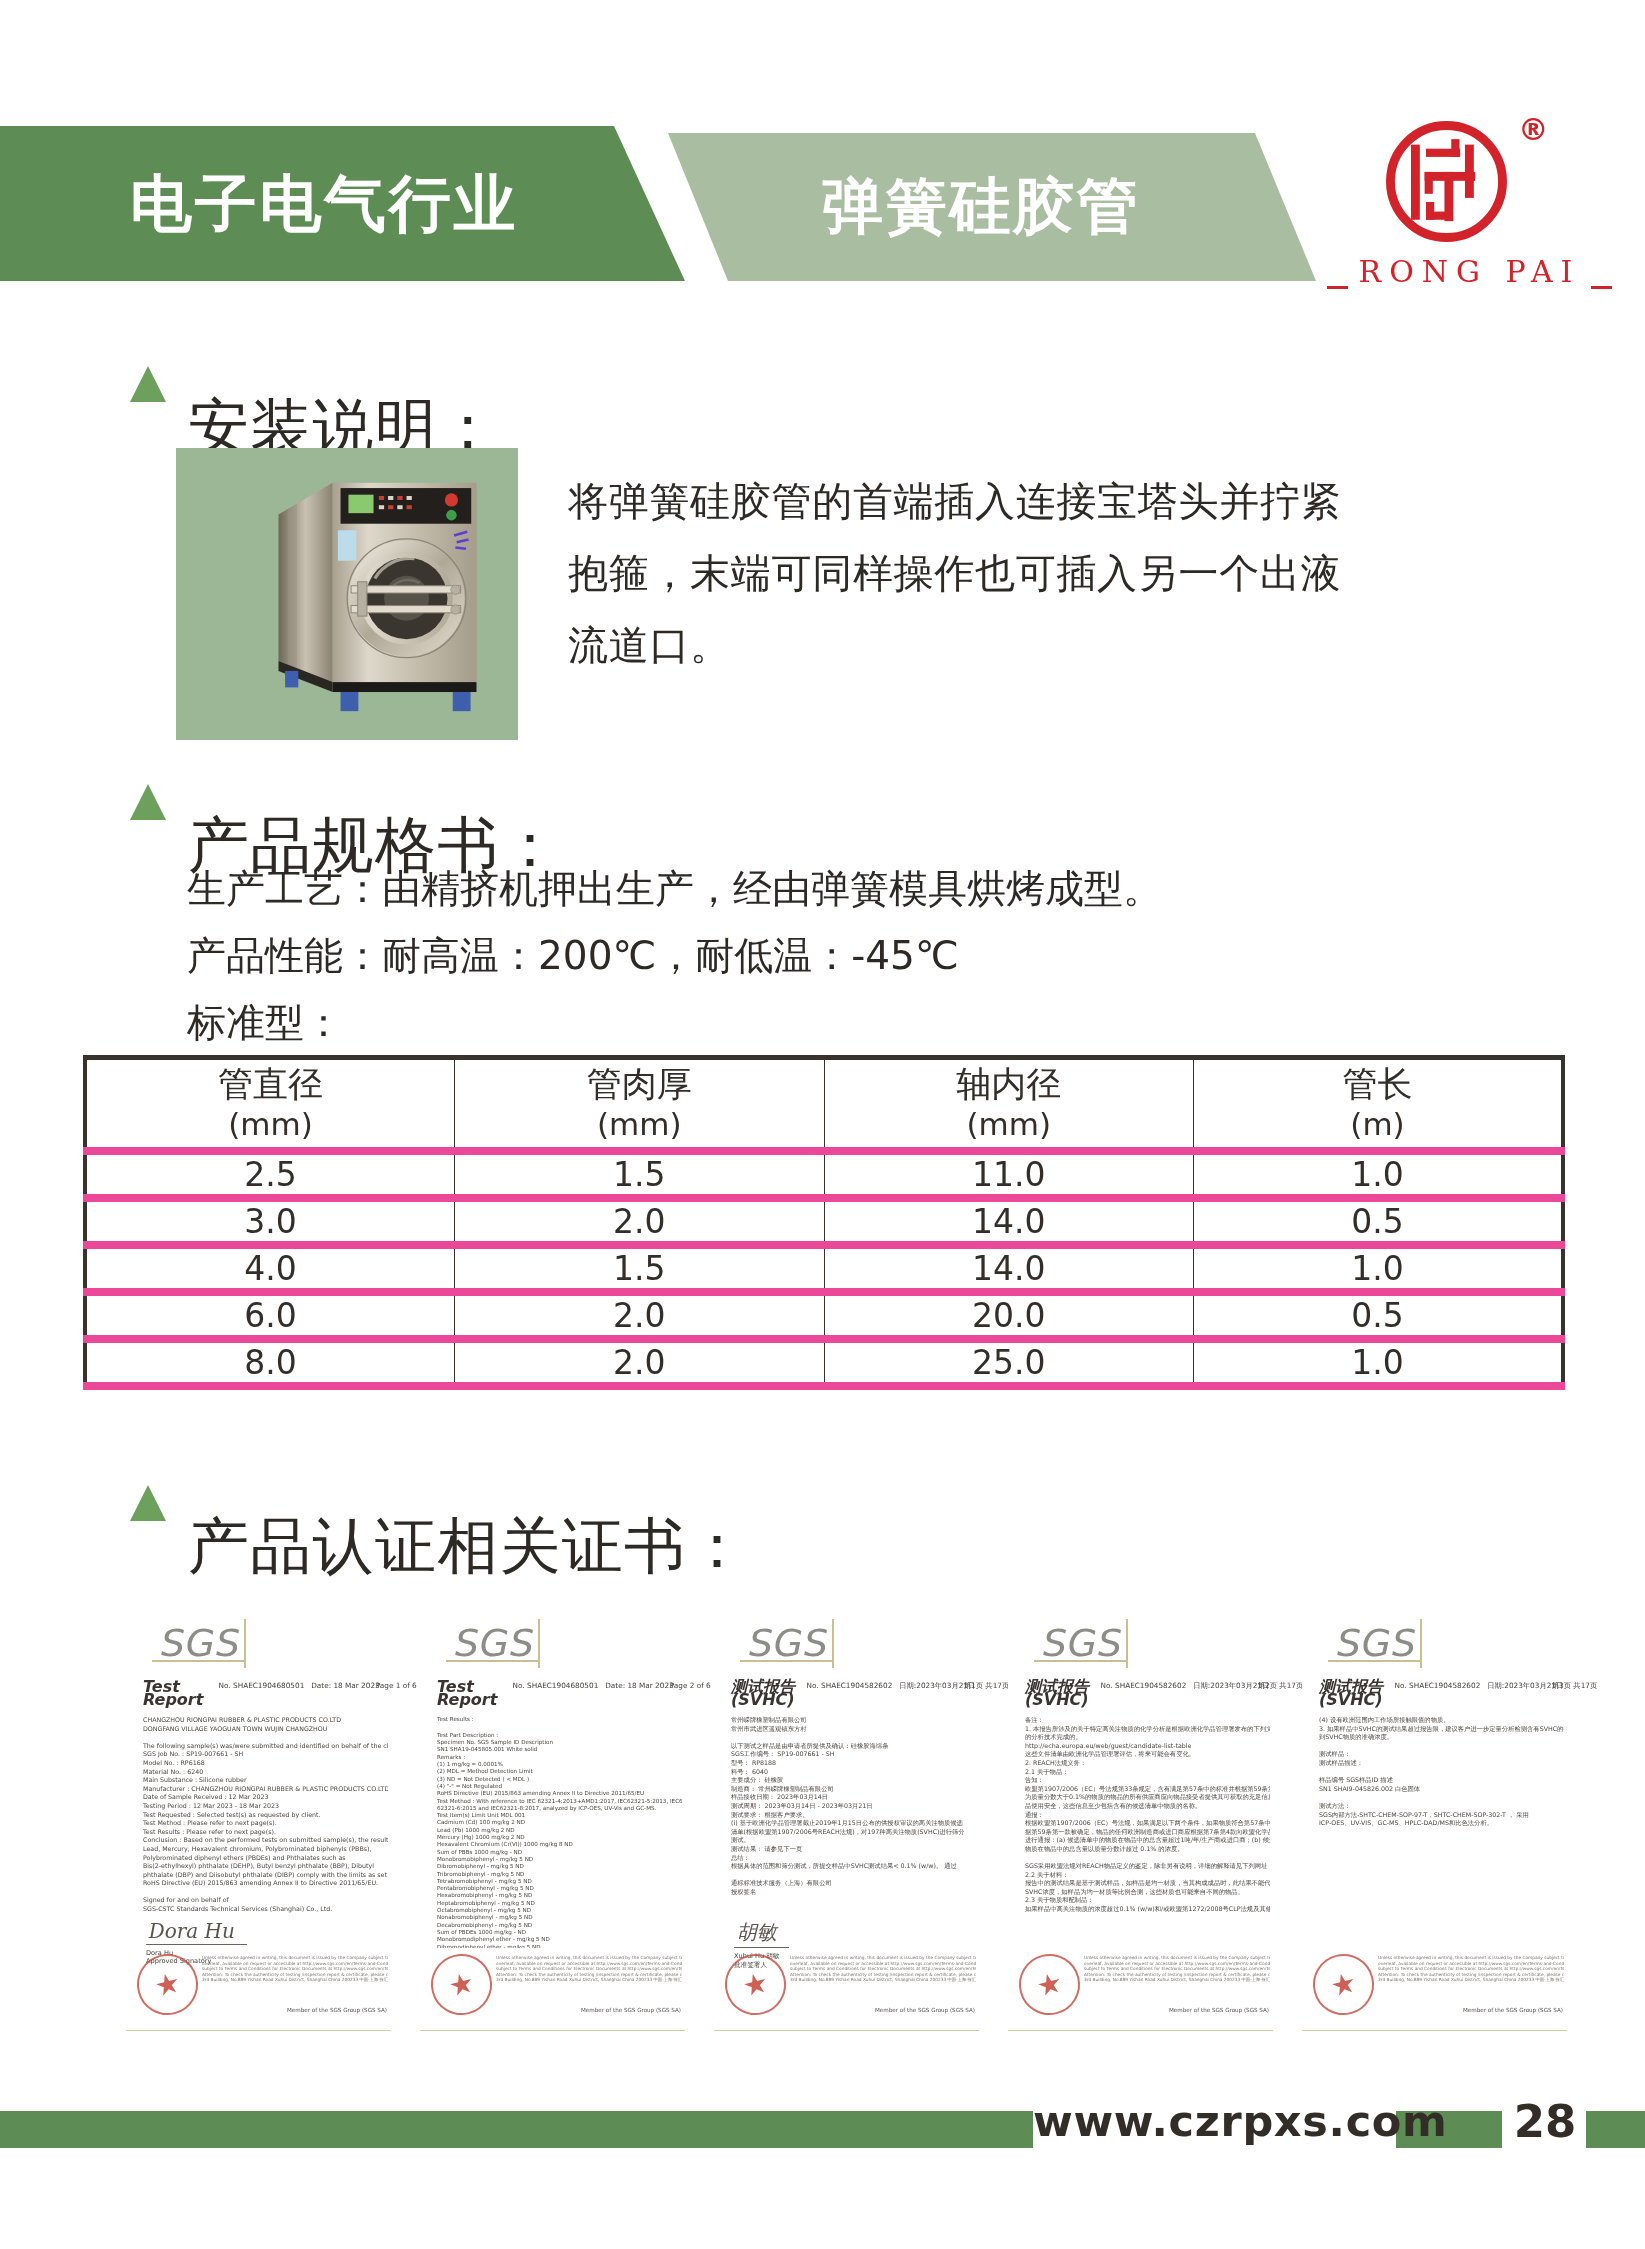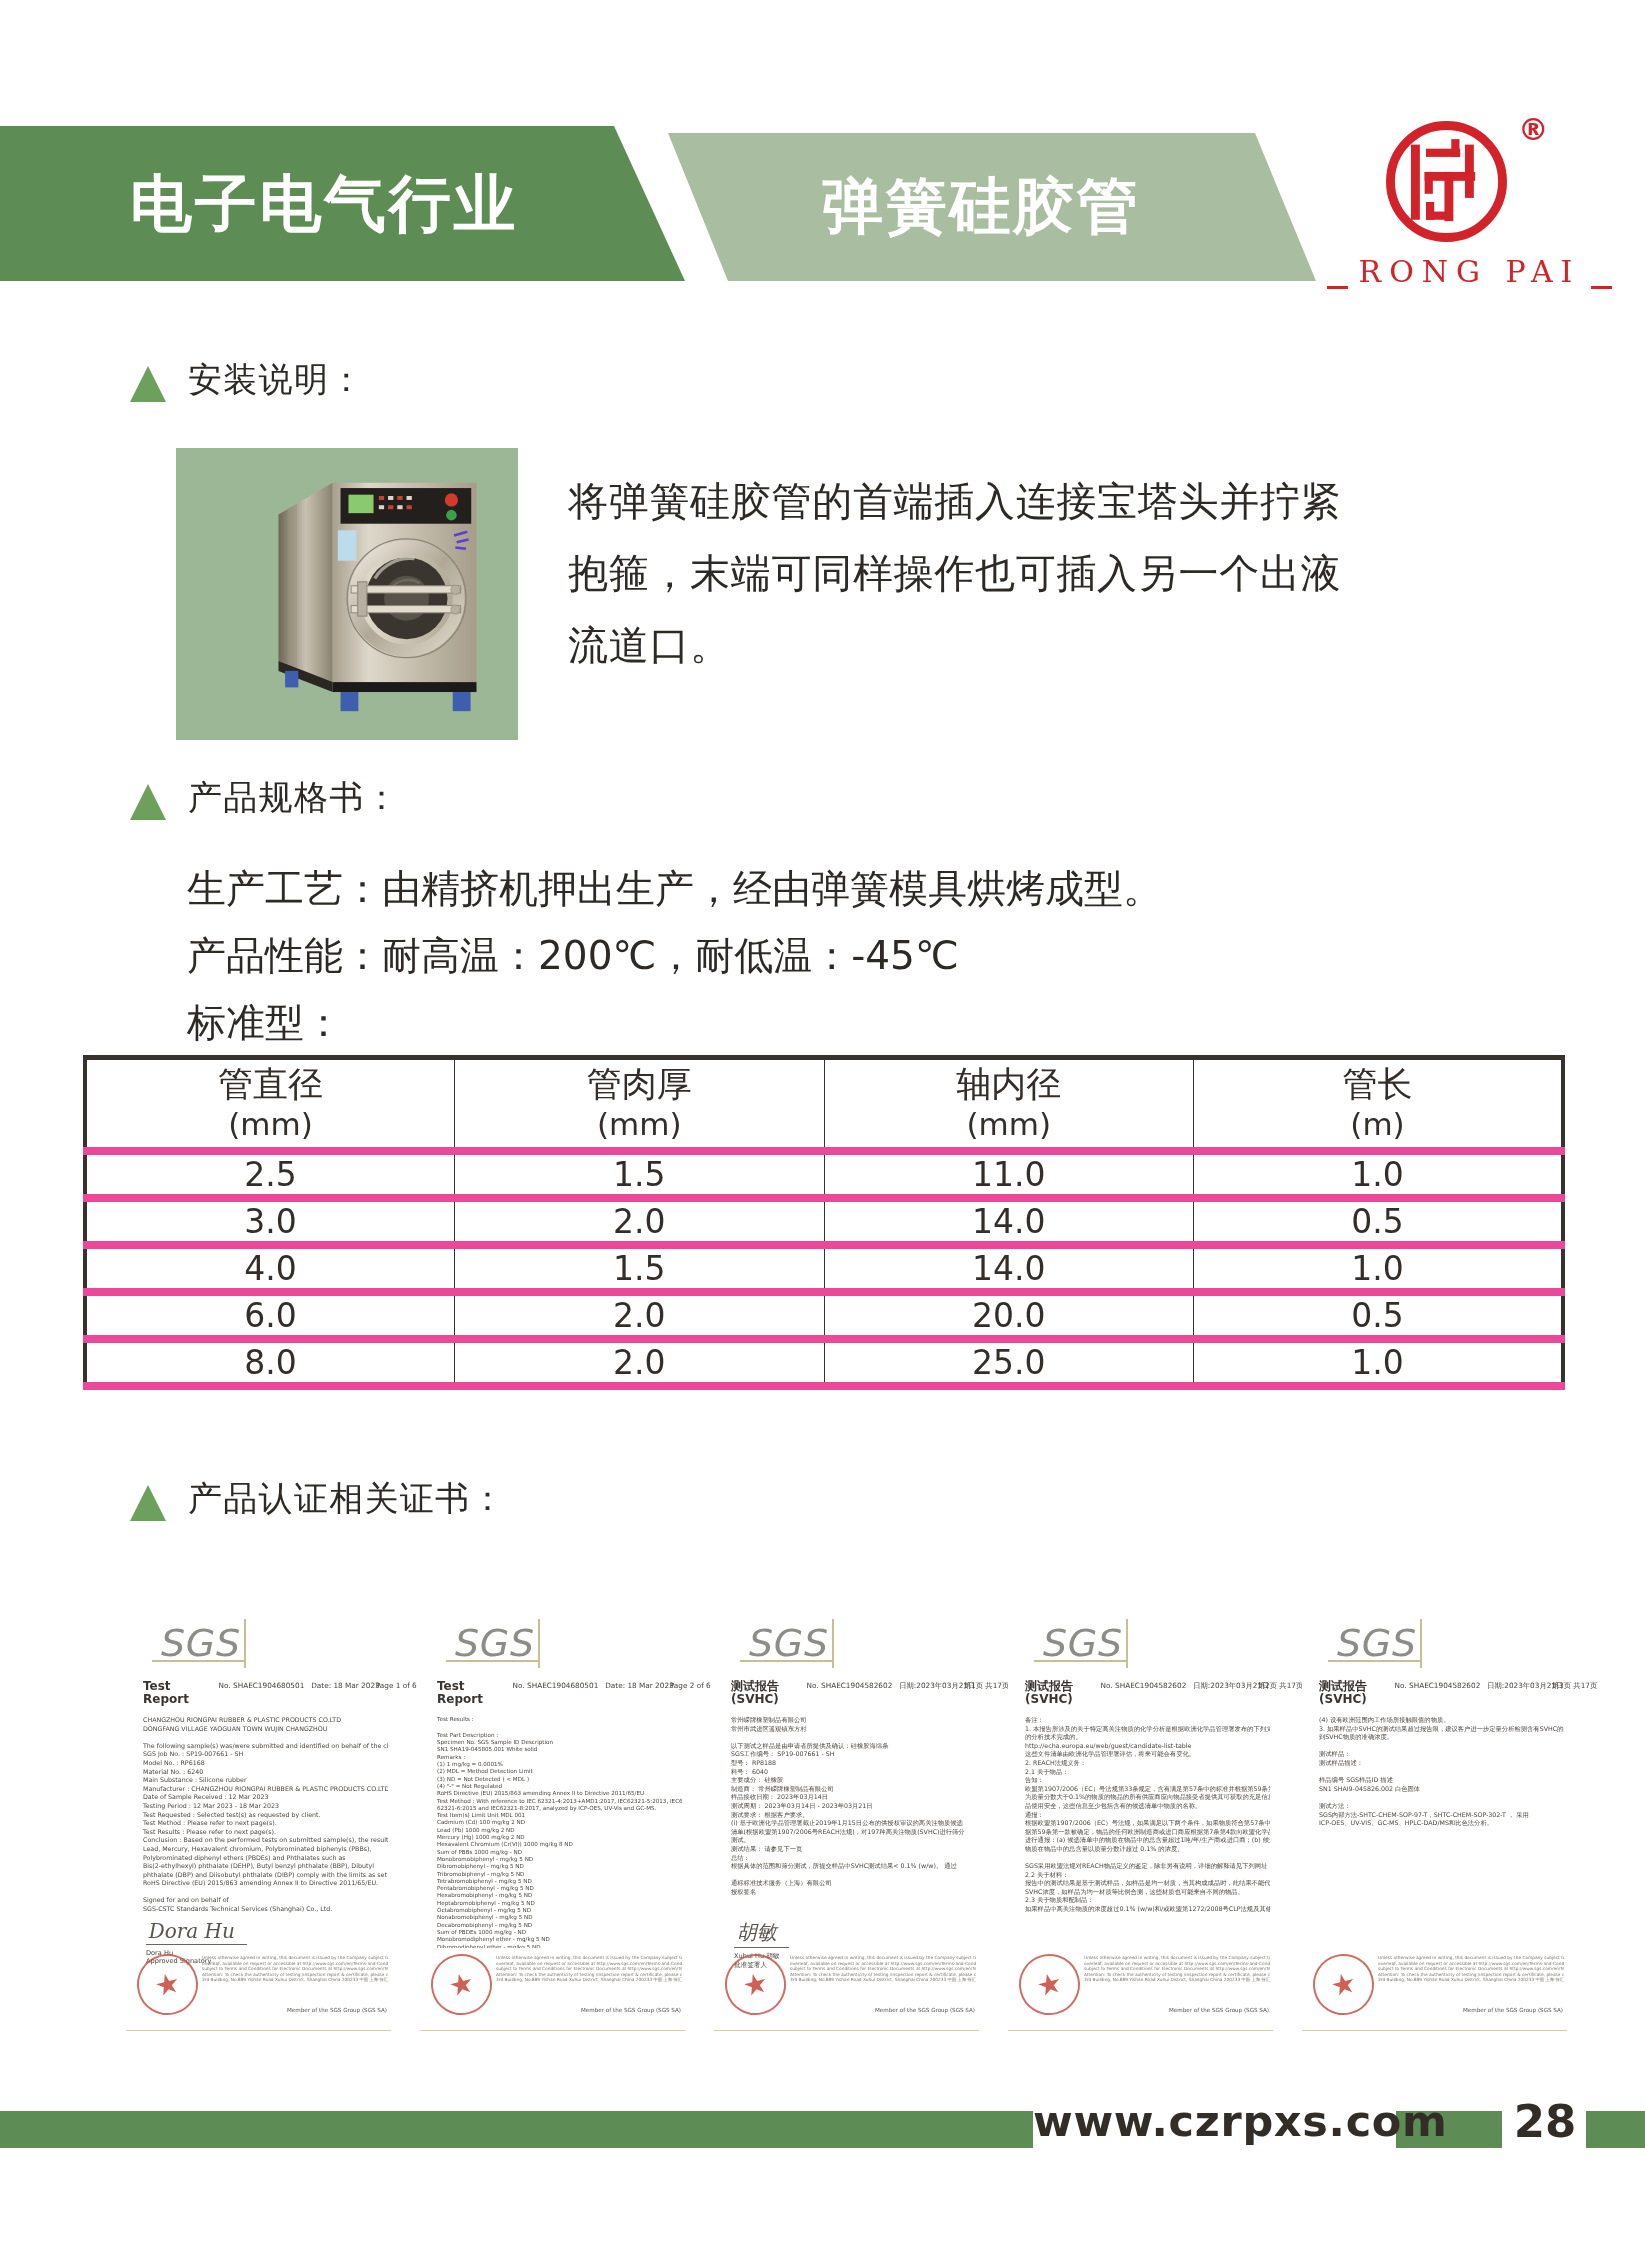--- a/index.html
+++ b/index.html
@@ -23,21 +23,21 @@
   
   .logo{position:absolute;left:1327px;top:112px;width:285px;height:186px;}
   .logo svg.emblem{position:absolute;left:58px;top:8px;width:123px;height:123px;}
   .logo .reg{position:absolute;left:191px;top:0;font-size:30.5px;font-weight:bold;color:var(--accent-red);}
   .brandline{position:absolute;left:0;top:142px;width:100%;display:flex;align-items:flex-end;justify-content:center;gap:10.6px;}
   .brandline .dash{width:29px;height:3.3px;background:var(--accent-red);}
   .brandline .nm{font-family:"DejaVu Serif","Liberation Serif",serif;font-size:30px;letter-spacing:8px;color:var(--accent-red);white-space:nowrap;}
 
   
   .tri{position:absolute;width:0;height:0;border-left:18px solid transparent;border-right:18px solid transparent;border-bottom:36px solid var(--triangle-green);}
-  .sec-title{position:absolute;font-size:34px;color:var(--ink);letter-spacing:1.3px;white-space:nowrap;}
+  .sec-title{position:absolute;font-size:61px;color:var(--ink);letter-spacing:1.3px;white-space:nowrap;margin-top:30px;}
 
   
   .photo-box{position:absolute;left:176px;top:448px;width:342px;height:292px;background:var(--photo-bg);}
   .photo-box svg{position:absolute;left:78px;top:14.6px;width:247px;height:264px;}
   .install-desc{position:absolute;left:568px;top:465px;width:1009px;}
   .desc-line{font-size:40px;line-height:72px;color:var(--ink);letter-spacing:0.7px;white-space:nowrap;}
 
   
   .spec-lines{position:absolute;left:187px;top:855px;width:1261px;}
   .spec-line{font-size:39px;line-height:67px;color:var(--ink);white-space:nowrap;}
@@ -51,21 +51,21 @@
   table.spec td{height:46px;font-size:33px;}
   .th-name{font-size:35px;line-height:42px;}
   .th-unit{font-size:31px;line-height:38px;}
 
   
   .cert{position:absolute;top:1619px;width:265px;height:435px;background:#fff;}
   .sgs{position:absolute;top:4px;left:35px;font-size:38px;font-weight:normal;font-style:italic;color:#8d8d88;letter-spacing:0.7px;line-height:40px;}
   .sgs::after{content:"";position:absolute;left:-9.3px;bottom:1.3px;width:92px;height:2px;background:#cdbd92;}
   .sgs::before{content:"";position:absolute;right:-5.3px;top:-4px;width:2px;height:49px;background:#cdbd92;}
   .cert-head{position:absolute;top:61px;left:17px;right:4px;display:flex;gap:6.6px;align-items:flex-start;}
-  .cert-title{font-weight:bold;font-size:12px;line-height:13.3px;color:#3a3431;width:69px;flex:none;}
+  .cert-title{font-weight:bold;font-size:16px;line-height:13.3px;color:#3a3431;width:69px;flex:none;font-style:italic;}
   .cert-meta{font-size:7.3px;line-height:8.6px;color:#46403a;padding-top:2px;white-space:nowrap;}
   .cert-no{flex:none;width:86px;}
   .cert-date{flex:none;width:58px;}
   .cert-page{flex:1;}
   .cert-body{position:absolute;top:97px;left:17px;right:2.7px;height:232px;overflow:hidden;}
   .cert-line{font-size:6.3px;line-height:8.6px;color:#4b443e;white-space:nowrap;overflow:hidden;}
   .cert.dense .cert-line{font-size:5.6px;line-height:7.3px;}
   .cert-line.spacer{height:8.6px;}
   .cert-sig{position:absolute;left:20px;top:300px;}
   .sig-script{font-family:"DejaVu Serif","Liberation Serif",serif;font-style:italic;font-size:20px;color:#5a544d;border-bottom:0.7px solid #6a645c;padding:0 12px 1.3px 2.7px;}

